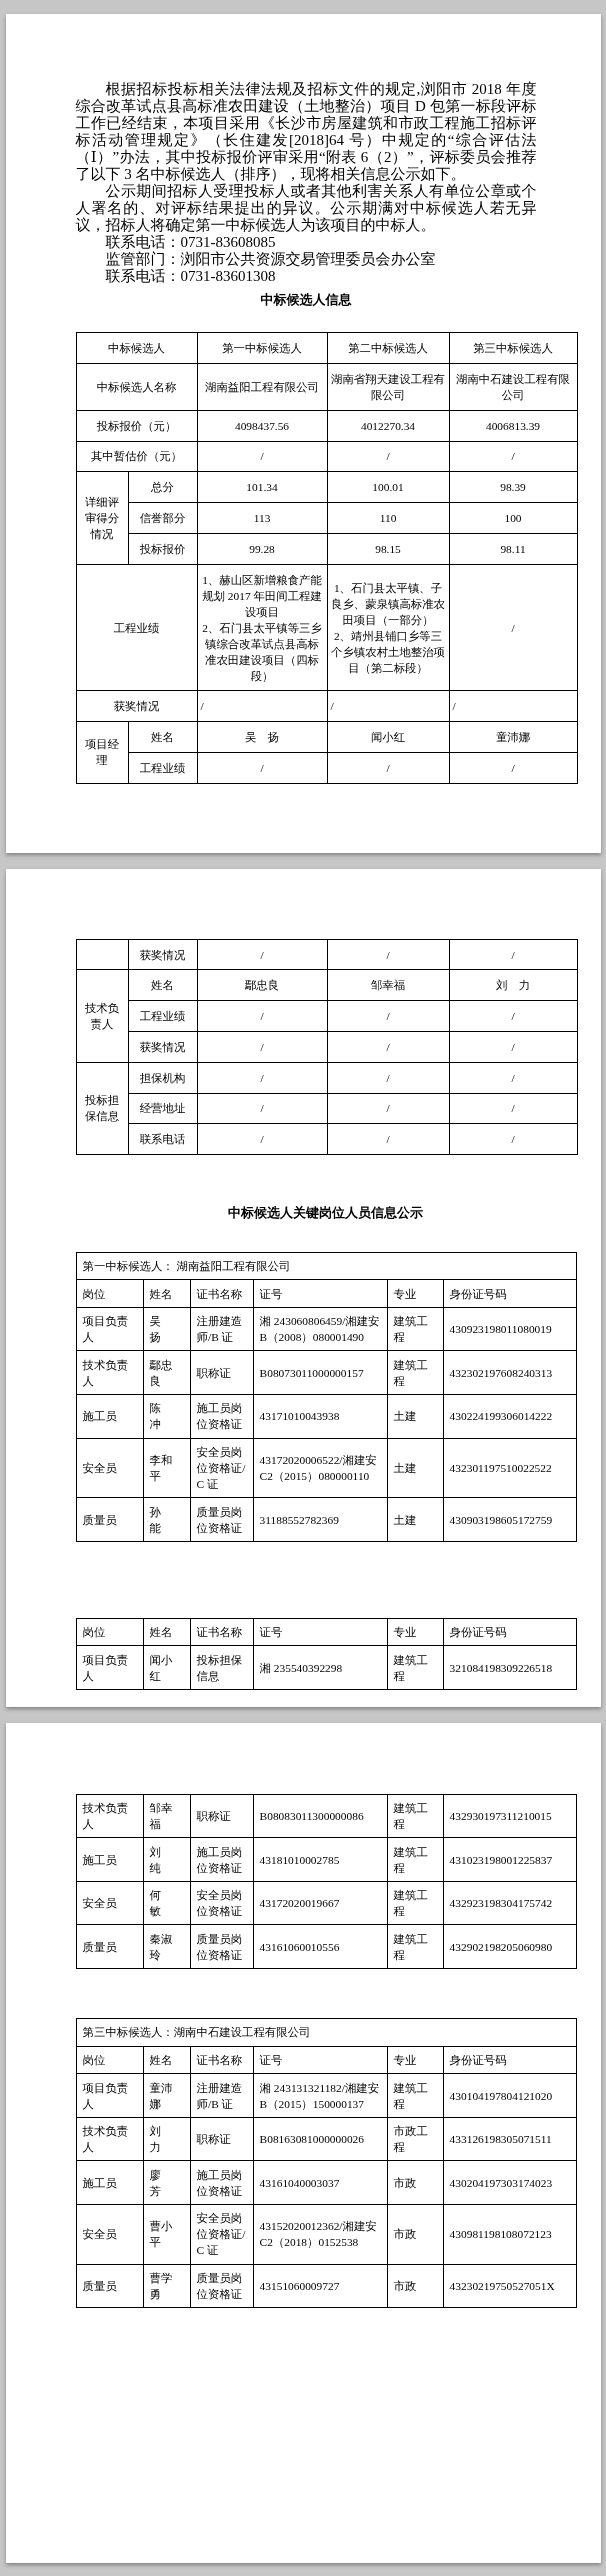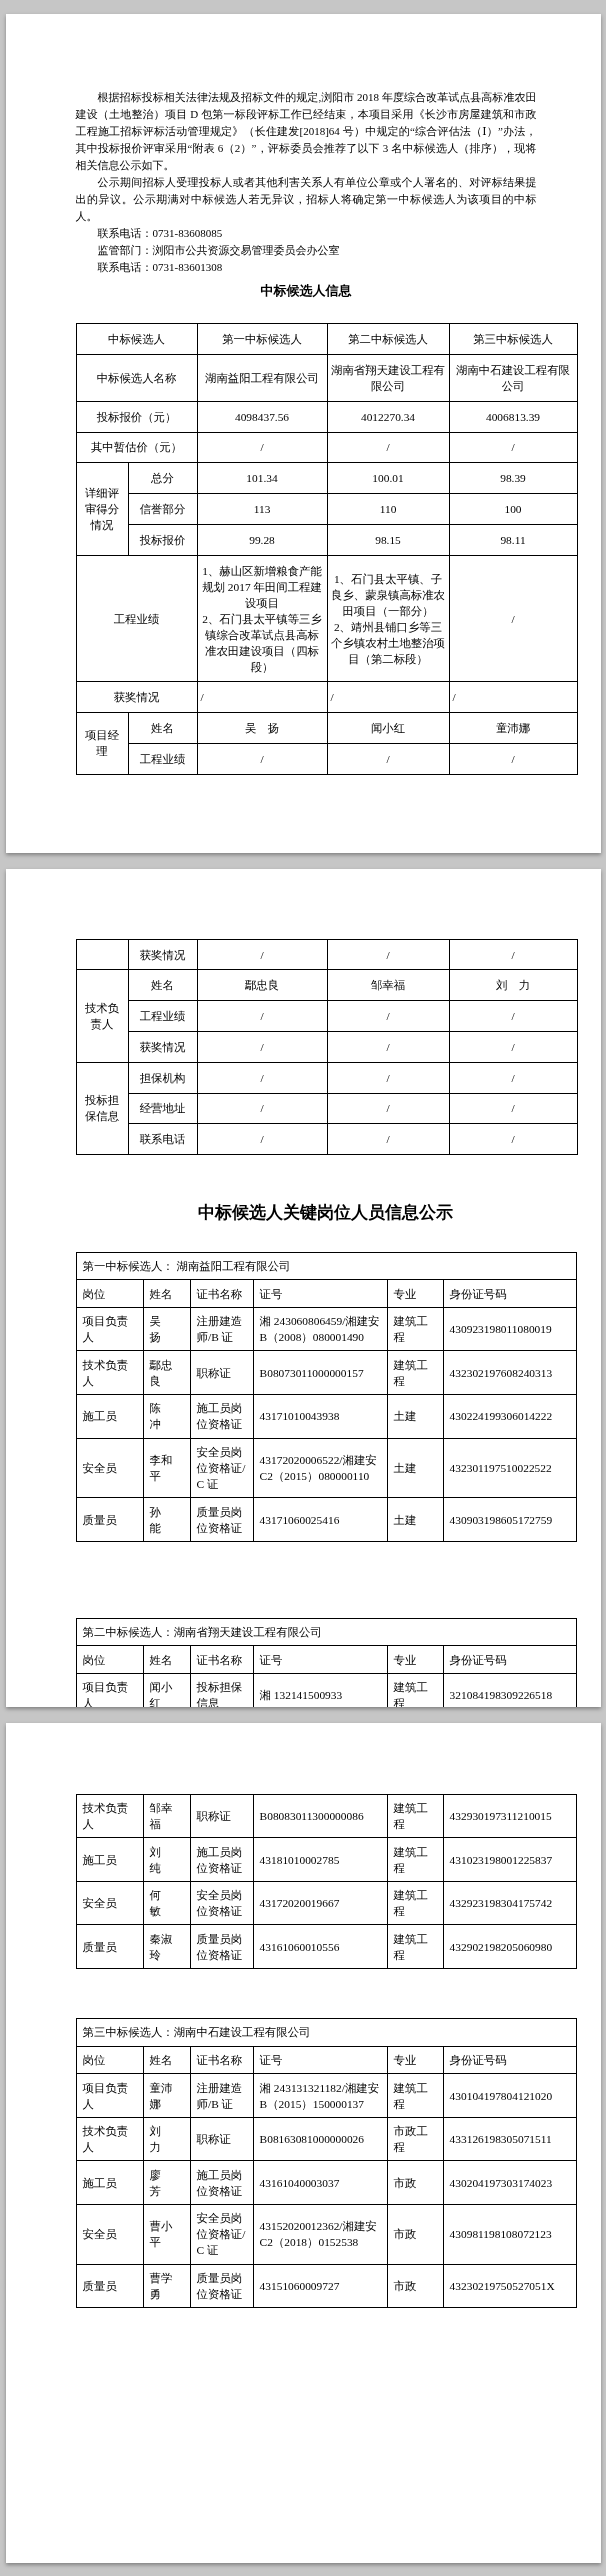--- a/index.html
+++ b/index.html
@@ -14,29 +14,29 @@
     width:595px;
     margin:0 auto 16px auto;
     background:#fff;
     box-shadow:0 1.5px 3.8px rgba(0,0,0,0.35);
     box-sizing:border-box;
     overflow:hidden;
   }
   .page-1{height:839px;padding:67px 0 0 70px;}
   .page-2{height:838px;padding:70px 0 0 70px;}
   .page-3{height:840px;padding:71px 0 0 70px;}
-  .textblock{width:461px;font-size:11px;line-height:17px;margin-top:8px;}
+  .textblock{width:461px;font-size:15px;line-height:17px;}
   .para{margin:0;text-indent:2em;text-align:justify;}
   .contact{margin:0;text-indent:2em;text-align:left;}
   .tbl-title{
     width:461px;text-align:center;font-size:13px;font-weight:bold;
     margin:6.1px 0 0 0;line-height:17px;
   }
   .section-title{
-    width:500px;text-align:center;font-size:17px;font-weight:bold;
+    width:500px;text-align:center;font-size:13px;font-weight:bold;
     margin:49px 0 0 0;line-height:17px;
   }
   table{
     border-collapse:collapse;
     table-layout:fixed;
     width:500px;
     font-size:11.4px;
     line-height:16px;
   }
   .ctable{margin-top:24.4px;border:1.5px solid #000;}
@@ -266,53 +266,50 @@
       <td>李和平</td>
       <td>安全员岗位资格证/C 证</td>
       <td>43172020006522/湘建安 C2（2015）080000110</td>
       <td>土建</td>
       <td>432301197510022522</td>
     </tr>
     <tr>
       <td>质量员</td>
       <td>孙　能</td>
       <td>质量员岗位资格证</td>
-      <td>43171060025416</td>
+      <td>31188552782369</td>
       <td>土建</td>
       <td>430903198605172759</td>
     </tr>
   </tbody>
     </table>
 
   <table class="ktable m-c2">
     <colgroup>
         <col style="width:67px">
         <col style="width:47px">
         <col style="width:63px">
         <col style="width:134px">
         <col style="width:56px">
         <col style="width:133px">
       </colgroup>
     <tbody>
-        <tr>
-      <td colspan="6" class="kt-caption">第二中标候选人：湖南省翔天建设工程有限公司</td>
-    </tr>
     <tr>
       <td>岗位</td>
       <td>姓名</td>
       <td>证书名称</td>
       <td>证号</td>
       <td>专业</td>
       <td>身份证号码</td>
     </tr>
     <tr>
       <td>项目负责人</td>
       <td>闻小红</td>
       <td>投标担保信息</td>
-      <td>湘 132141500933</td>
+      <td>湘 235540392298</td>
       <td>建筑工程</td>
       <td>321084198309226518</td>
     </tr>
   </tbody>
     </table>
 </div>
 
 <div class="page page-3">
   <table class="ktable cont-top">
     <colgroup>

